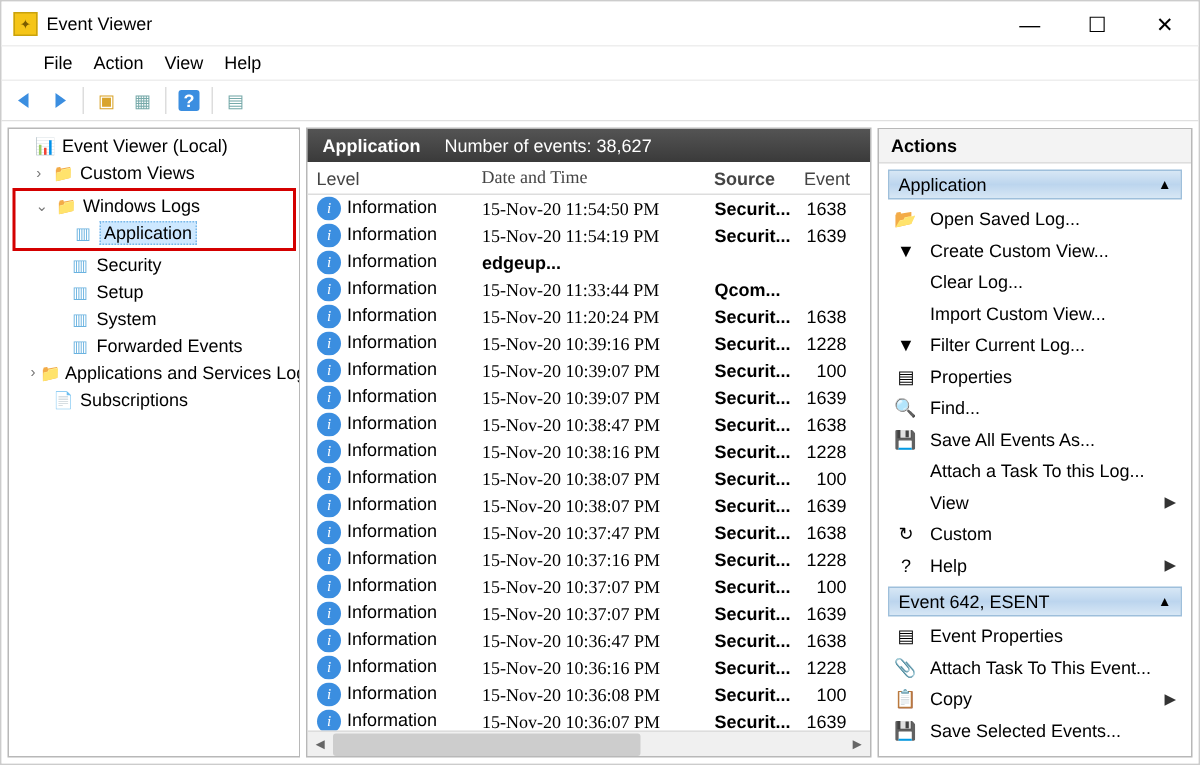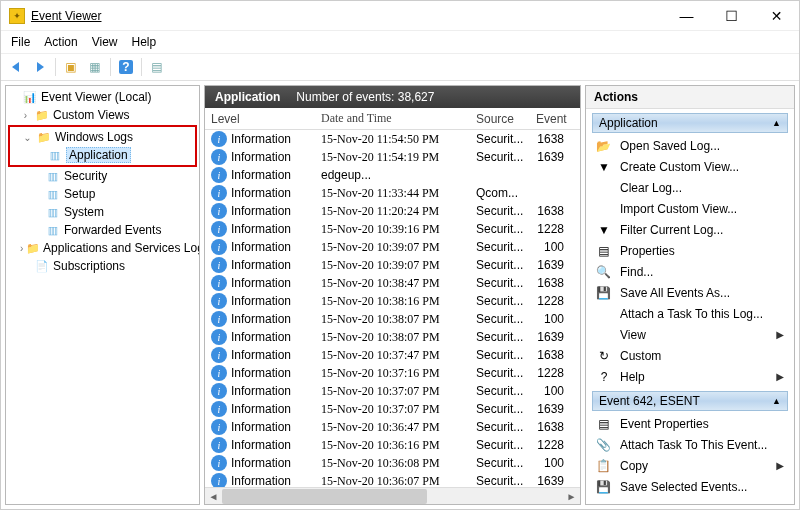--- a/index.html
+++ b/index.html
@@ -1,22 +1,22 @@
 <!DOCTYPE html>
 <html><head>
 <meta charset="utf-8">
 <style>
 * { box-sizing: border-box; margin: 0; padding: 0; font-family: "Segoe UI", Tahoma, sans-serif; font-size: 12px; }
 body { background: #fff; width: 800px; height: 510px; overflow: hidden; border: 1px solid #ccc; display: flex; flex-direction: column; }
 .titlebar { height: 30px; display: flex; align-items: center; padding: 0 0 0 8px; background: #fff; border-bottom: 1px solid #eee; }
 .titlebar .icon { width: 16px; height: 16px; background: #f5c518; border: 1px solid #c9a20d; margin-right: 6px; display:flex;align-items:center;justify-content:center;font-size:9px;color:#7a5c00}
-.titlebar .title { flex: 1; text-decoration: underline; }
+.titlebar .title { flex: 1; }
 .winbtns { display: flex; }
 .winbtn { width: 45px; height: 28px; display: flex; align-items: center; justify-content: center; font-size: 14px; font-family: Arial; }
-.menubar { height: 22px; display: flex; align-items: center; gap: 14px; padding: 0 10px; }
+.menubar { height: 22px; display: flex; align-items: center; gap: 14px; padding: 0 28px; }
 .menubar span { cursor: default; }
 .toolbar { height: 28px; display: flex; align-items: center; gap: 2px; padding: 2px 4px; border-top: 1px solid #eee; border-bottom: 1px solid #e0e0e0; }
 .toolbtn { width: 22px; height: 22px; border: 1px solid transparent; display: flex; align-items: center; justify-content: center; border-radius: 2px; }
 .toolbar .sep { width:1px; height:18px; background:#ddd; margin:0 2px;}
 .content { flex: 1; display: flex; min-height: 0; padding: 4px; gap: 4px; background:#fff;}
 .pane { border: 1px solid #b8b8b8; background: #fff; display: flex; flex-direction: column; min-height: 0; }
 .tree-pane { width: 195px; overflow:auto;}
 .list-pane { flex: 1; min-width:0;}
 .actions-pane { width: 210px; }
 
@@ -27,21 +27,21 @@
 .node.selected .lbl { background:#cde8ff; border:1px dotted #7ab8e8; padding:0 2px;}
 .boxed { border:2px solid #d40000; padding:1px 0; margin-top:1px;}
 .icon-folder{color:#d9a42b;}
 .icon-log{color:#6bb3e0;}
 
 .list-header { background: linear-gradient(#545454,#3a3a3a); color:#fff; height:22px; display:flex; align-items:center; padding:0 10px; gap:16px;}
 .cols { display:flex; border-bottom:1px solid #ddd; height:22px; align-items:center; color:#444;}
 .cols div, .row div { padding:0 6px; white-space:nowrap; overflow:hidden;}
 .c-level{width:110px;}
 .c-date{width:155px;font-family:Liberation Serif, serif;}
-.c-source{width:60px;}
+.c-source{width:60px;font-weight:bold;}
 .c-event{width:40px;}
 .rows { flex:1; overflow:auto;}
 .row { display:flex; height:18px; align-items:center;}
 .row .ii{width:16px;height:16px;border-radius:8px;background:#3b8ee0;color:#fff;display:inline-flex;align-items:center;justify-content:center;font-size:10px;margin-right:4px;font-style:italic;font-family:Georgia;}
 .hscroll{height:17px;background:#f0f0f0;border-top:1px solid #ddd;display:flex;align-items:center;}
 .hscroll .track{flex:1;position:relative;height:17px;}
 .hscroll .thumb{position:absolute;left:0;width:60%;height:15px;top:1px;background:#cdcdcd;border-radius:2px;}
 .hscroll .arr{width:17px;text-align:center;color:#666;font-size:10px;}
 
 .actions-title { background:#f3f3f3; border-bottom:1px solid #ddd; padding:4px 8px; font-weight:600;}

